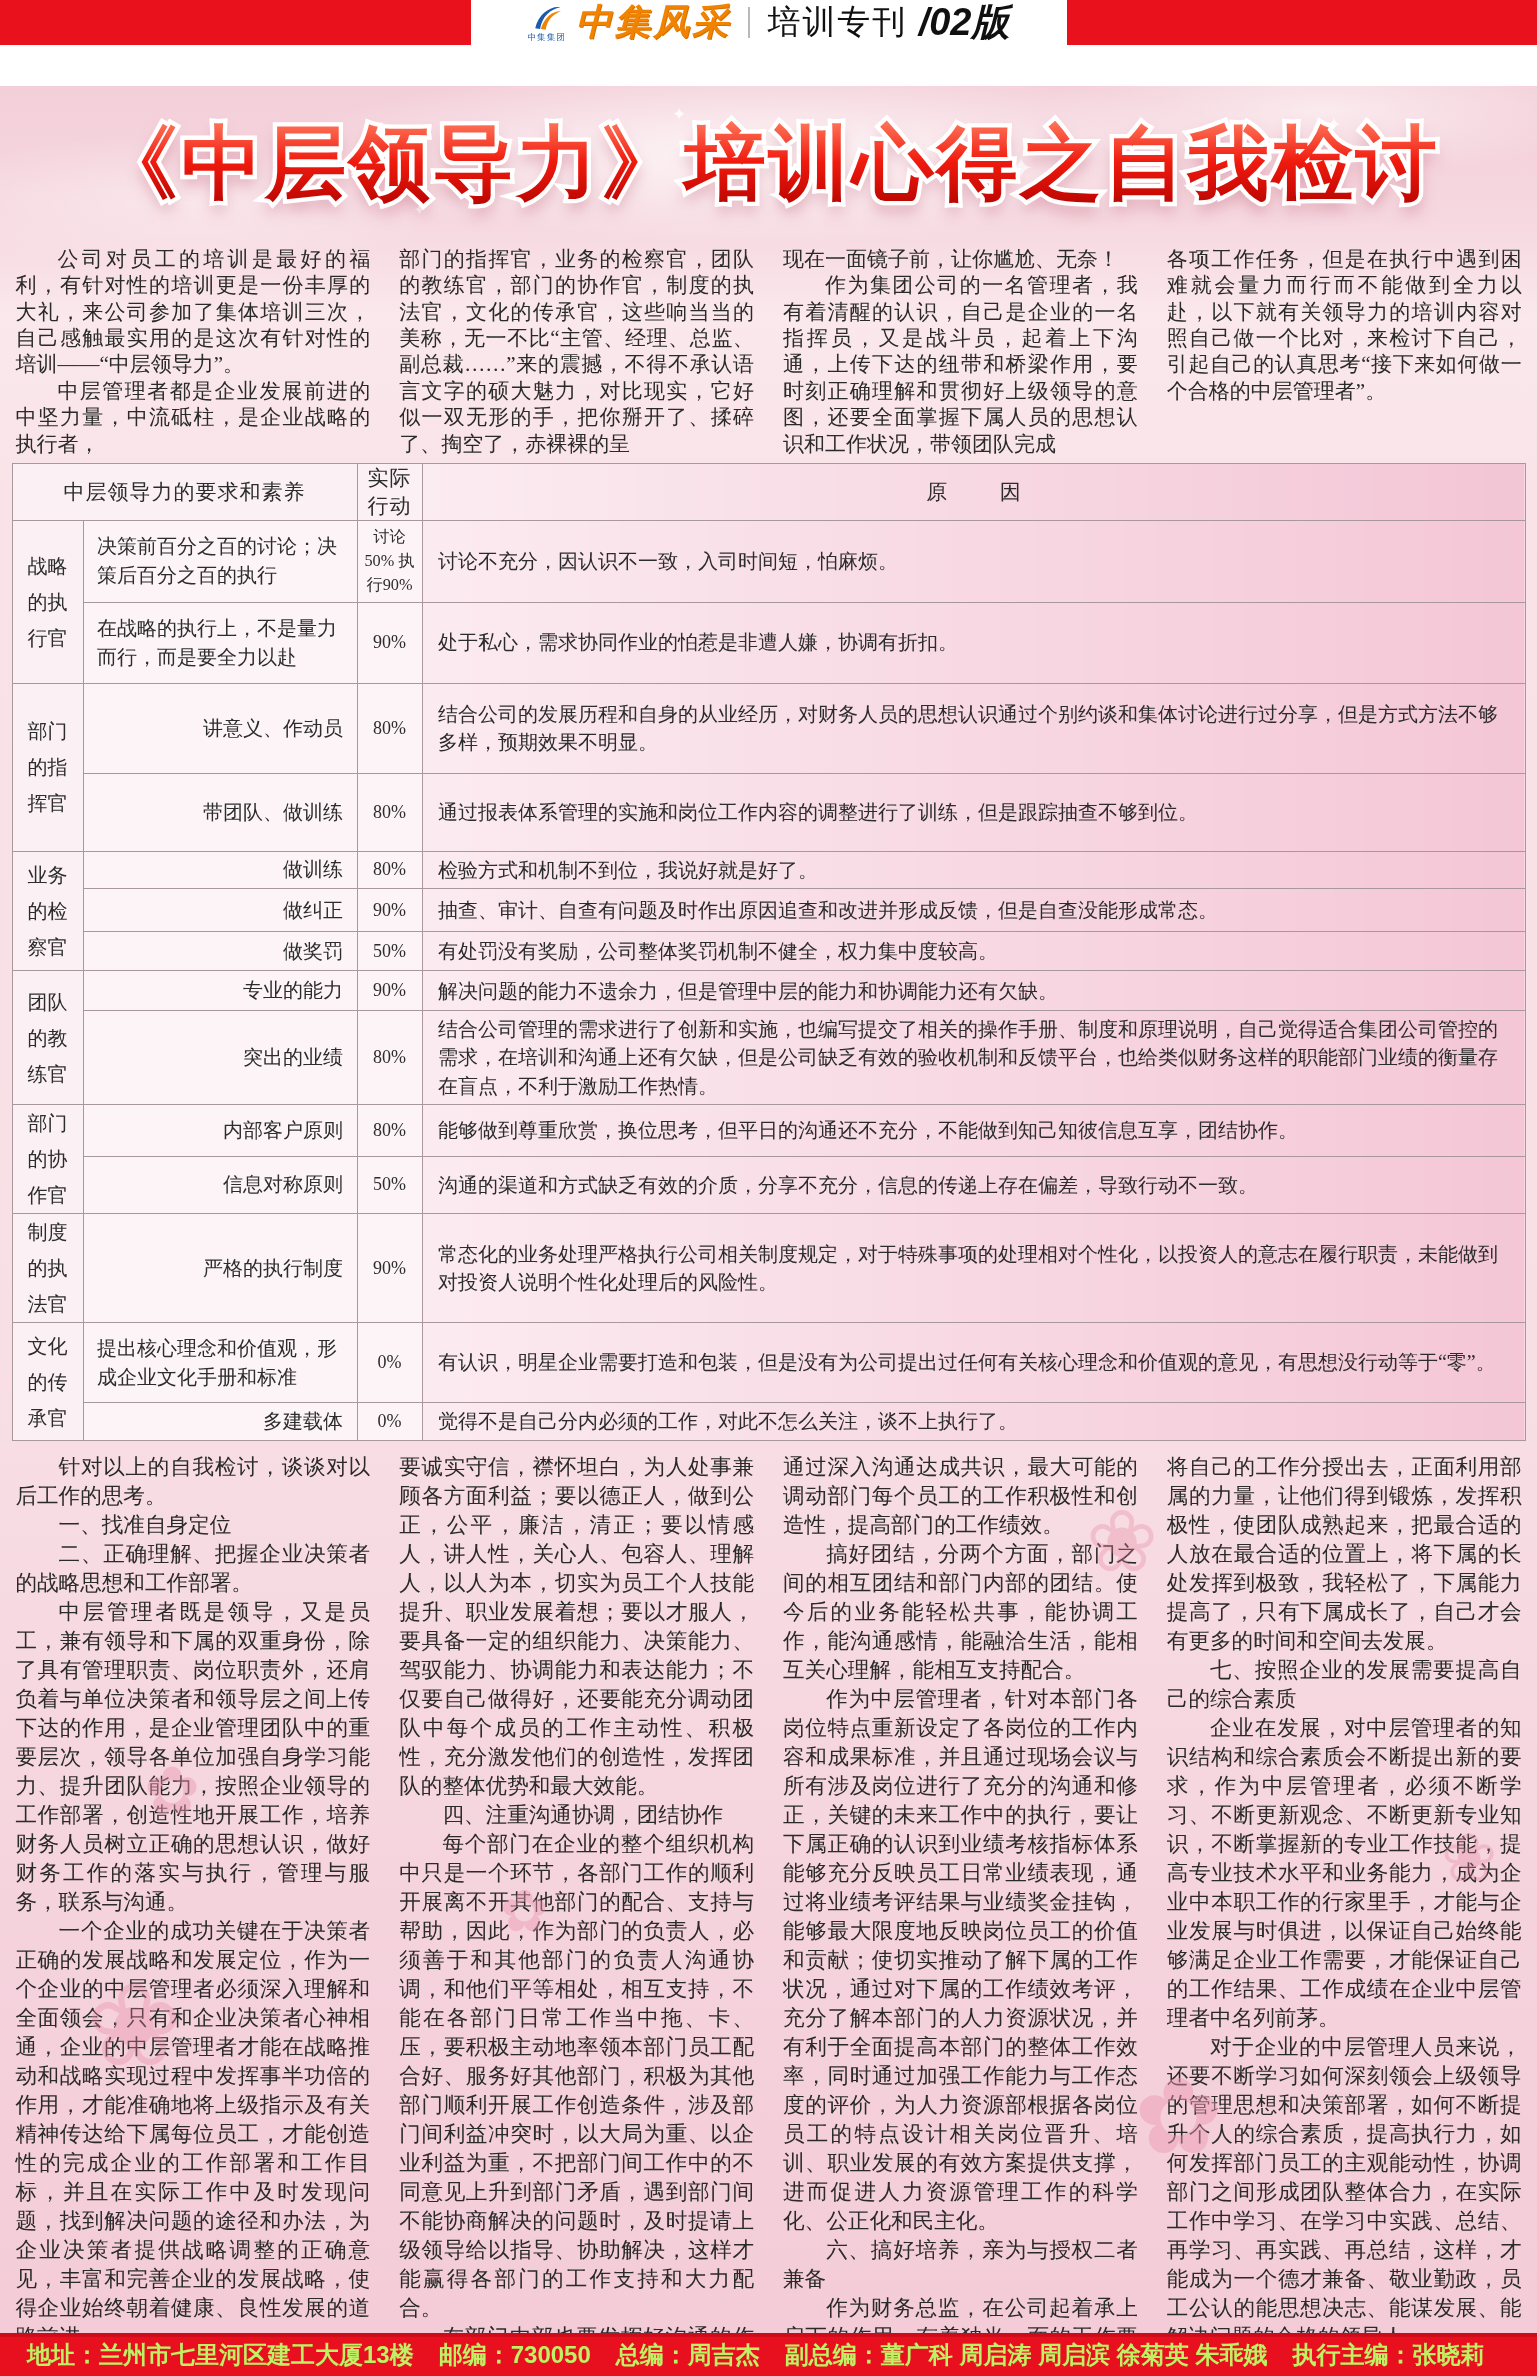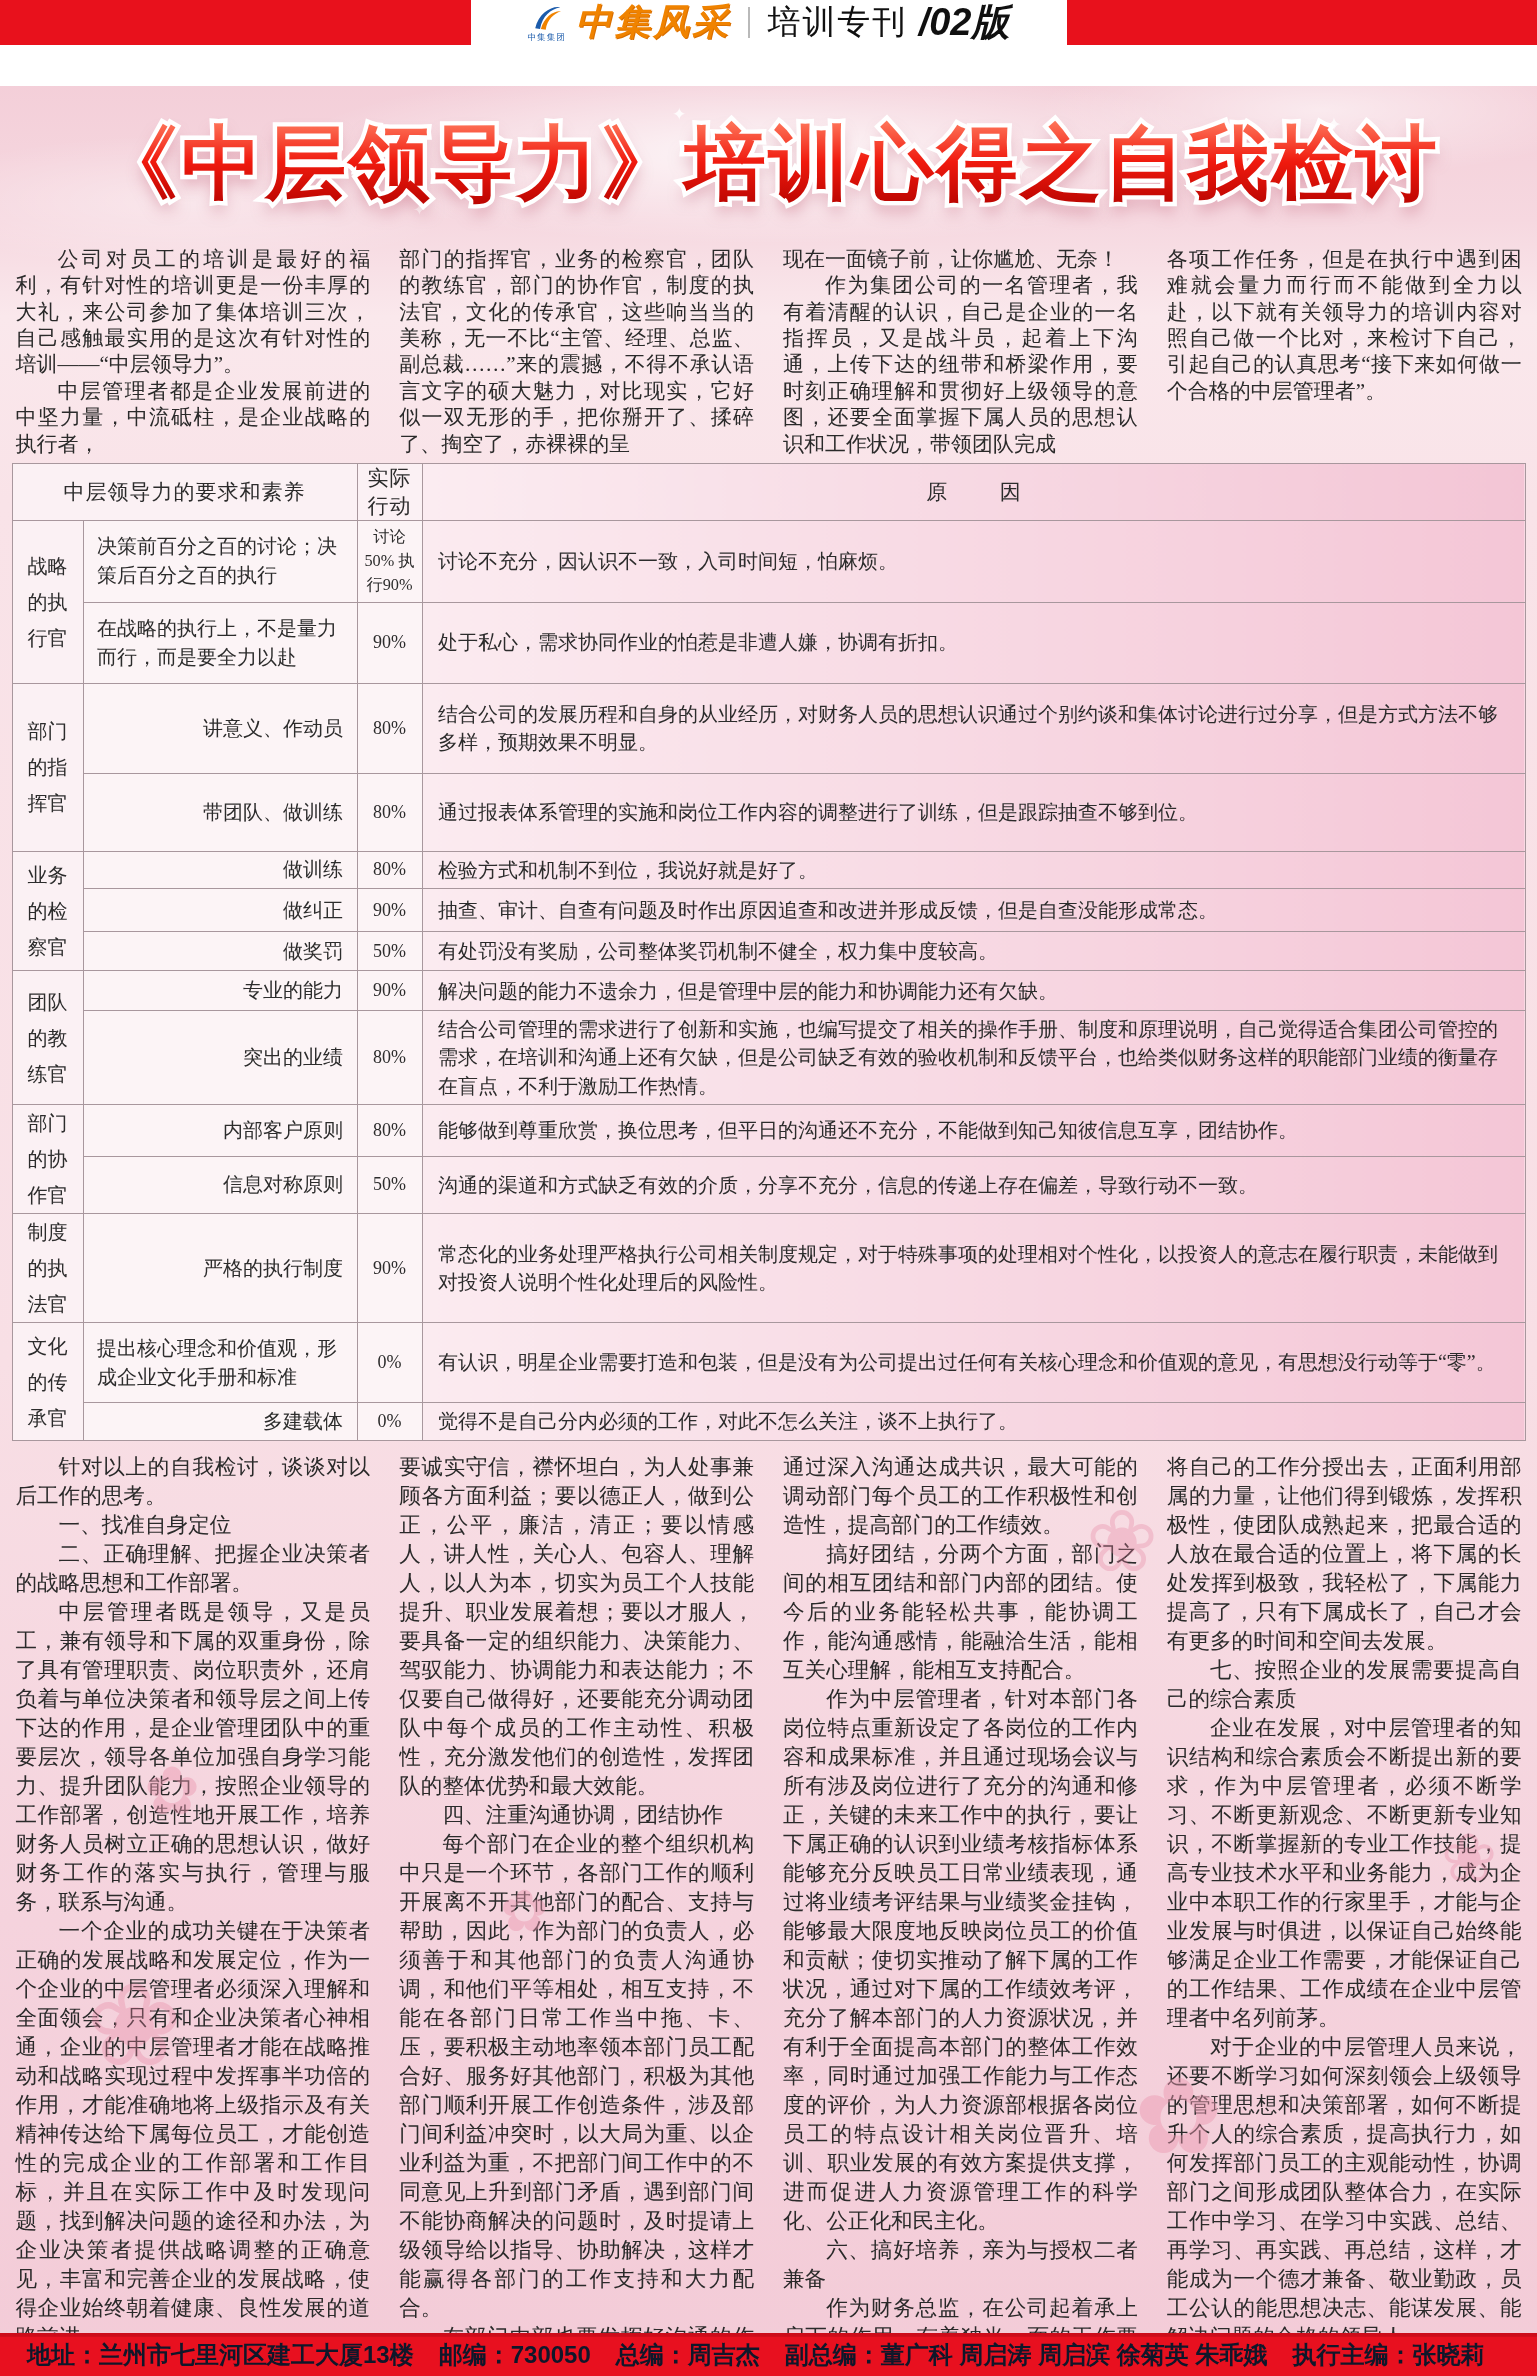--- a/index.html
+++ b/index.html
@@ -91,21 +91,21 @@
   .body-sec .col { flex:1 1 0; overflow:hidden; }
   .body-sec p { font-size:21.6px; line-height:29px; }
   .sig { text-align:center; text-indent:0; margin-top:13.4px; }
 
   
   .footer {
     position:absolute; left:0; right:0; bottom:0; height:44px; background:#e8101f;
     box-shadow:inset 0 3.8px 0 rgba(120,0,10,.25);
     display:flex; align-items:center; padding-left:27px; gap:25px;
     font-family:"Liberation Sans","DejaVu Sans",sans-serif;
-    color:#0f172a; font-weight:bold; font-size:24px; white-space:nowrap;
+    color:#bef264; font-weight:bold; font-size:24px; white-space:nowrap;
   }
 
   
   .decor { position:absolute; pointer-events:none; line-height:1; }
   .star   { color:rgba(255,255,255,.85); }
   .flower { color:rgba(231,130,160,.33); }
   .petal  { color:rgba(236,150,175,.45); }
 </style>
 </head>
 <body>

